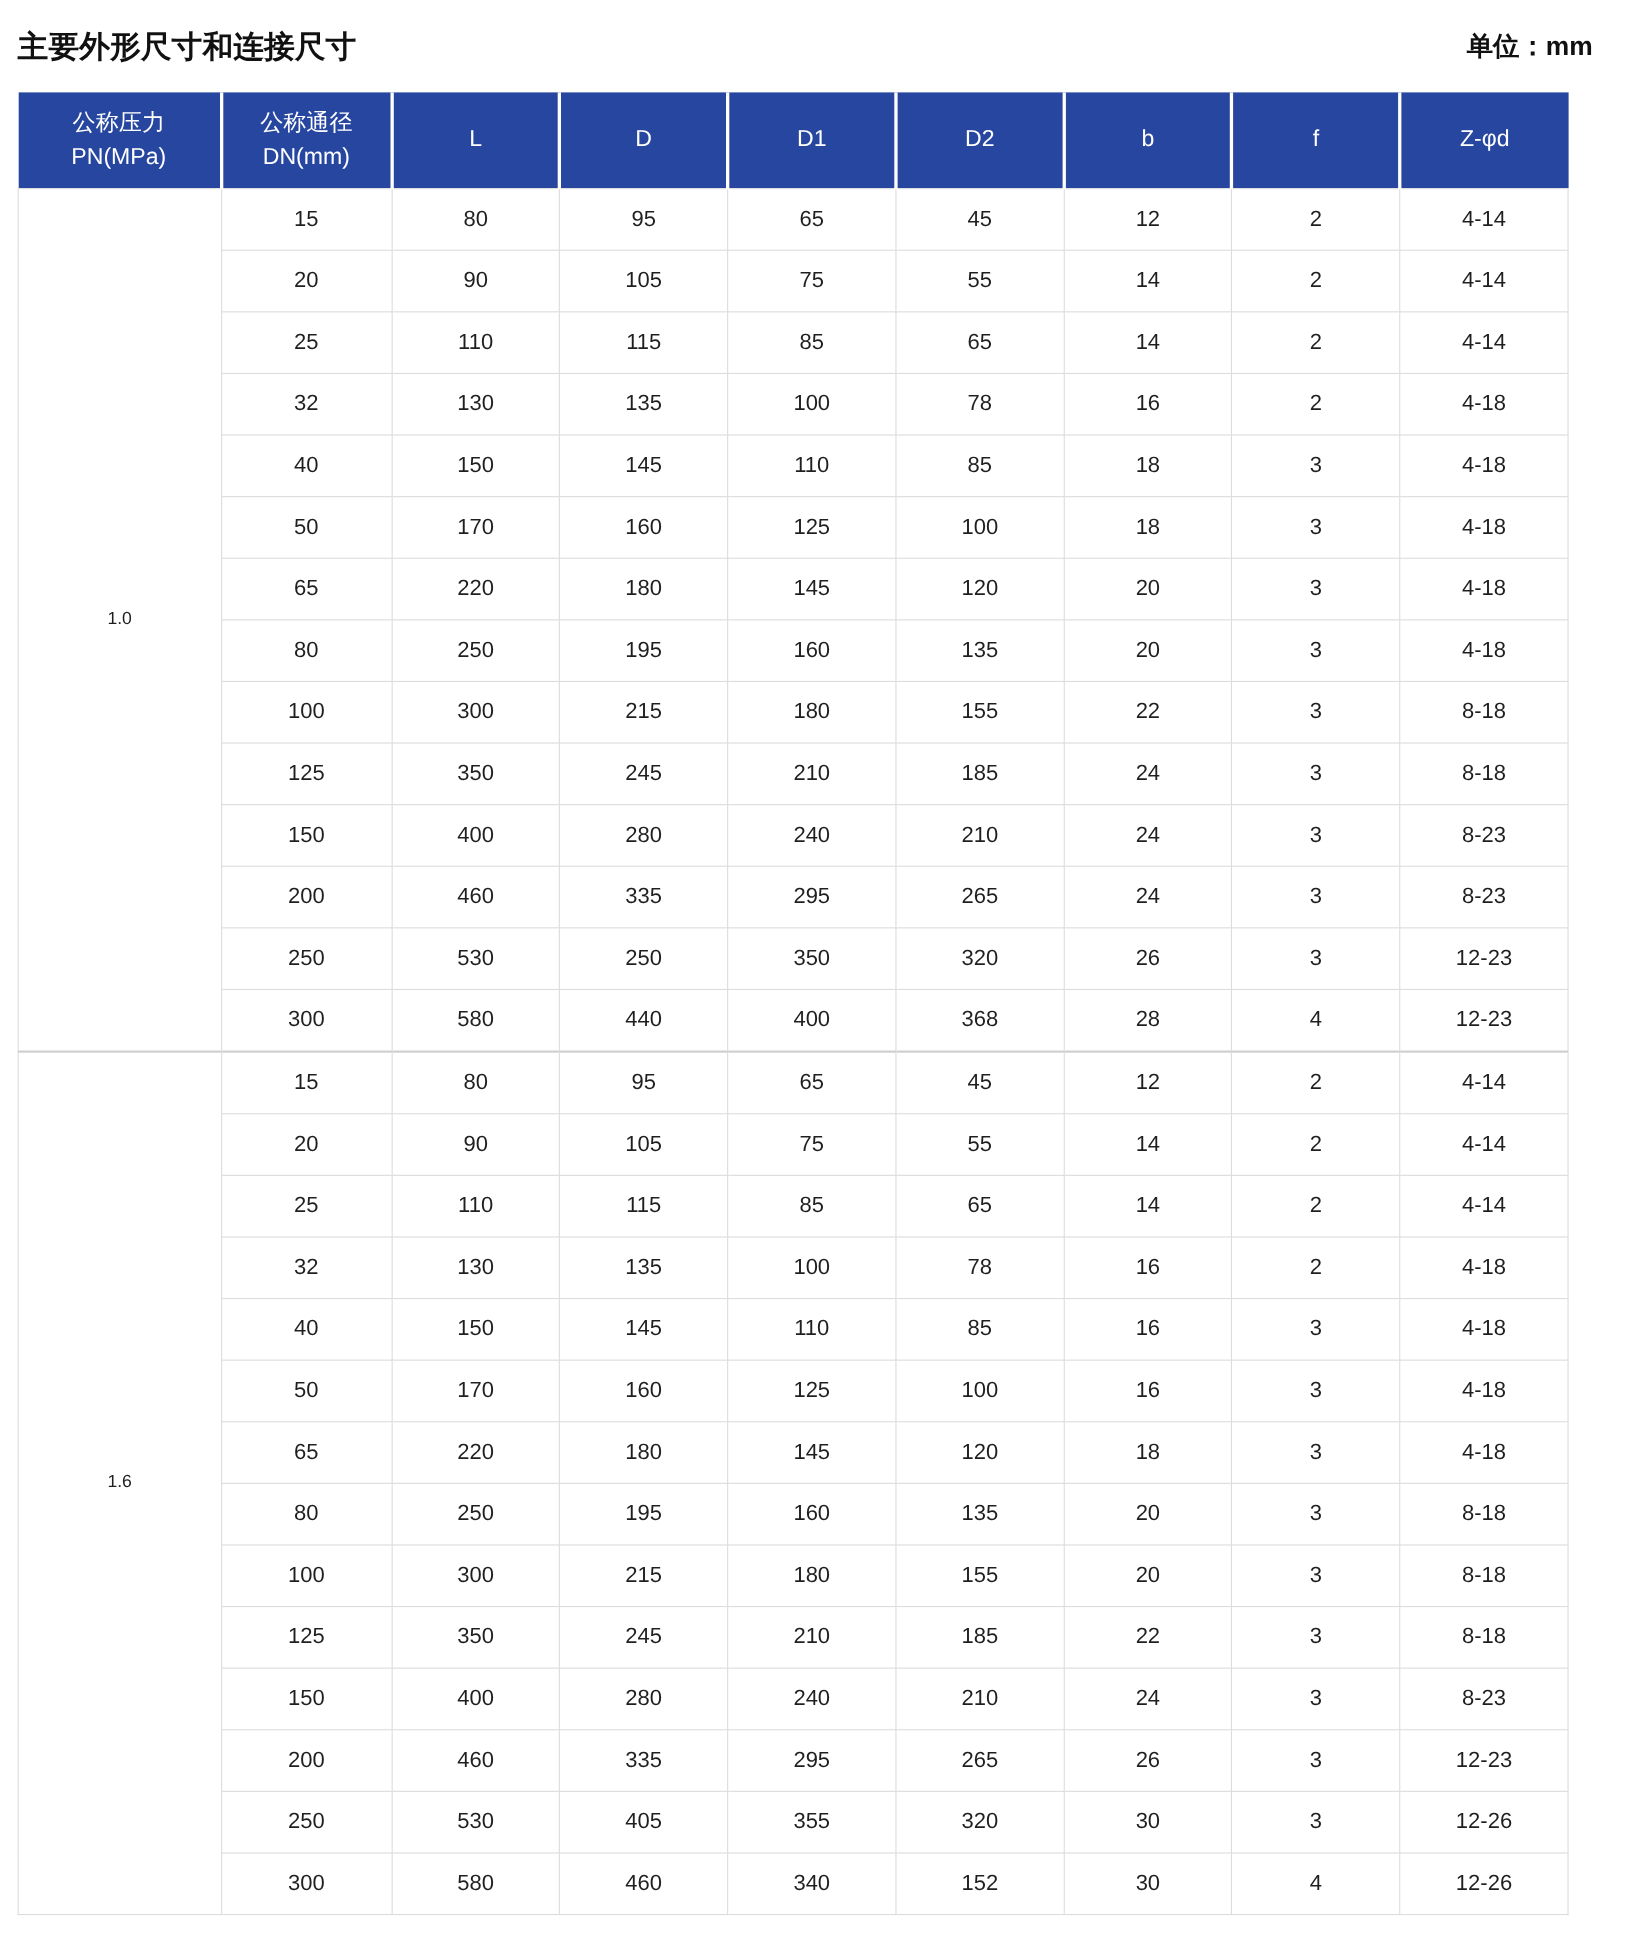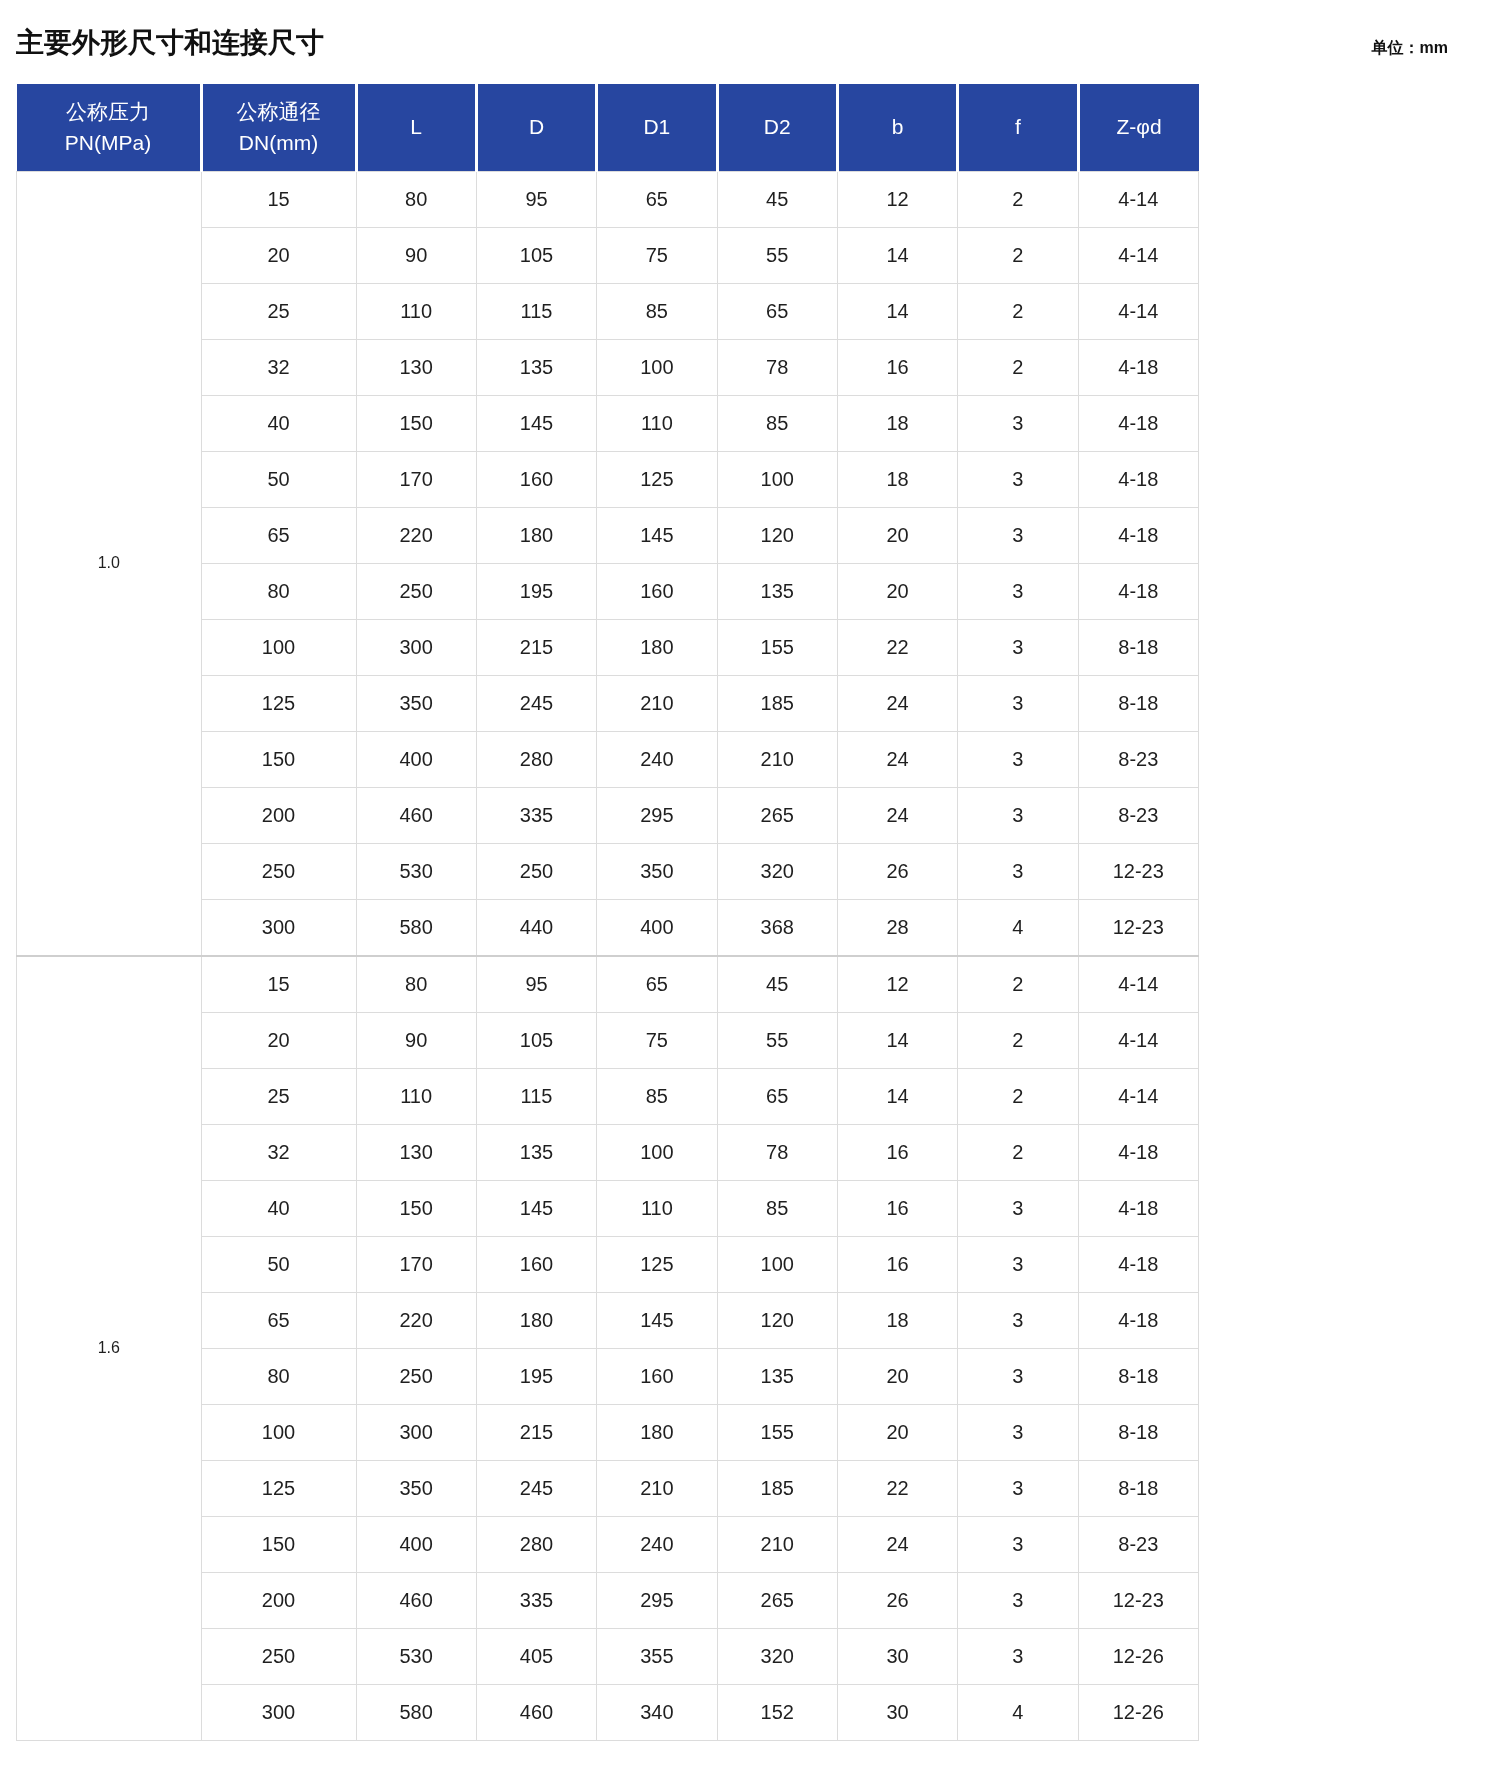--- a/index.html
+++ b/index.html
@@ -10,24 +10,24 @@
   }
   .page{padding:26px 52px 0 16px;}
   .page-header{
     display:flex;justify-content:space-between;align-items:flex-end;
     margin-bottom:24px;
   }
   .page-title{
     font-size:28px;font-weight:700;color:#111111;margin:0;line-height:1.2;
   }
   .unit-label{
-    font-size:16px;color:#111111;font-weight:700;line-height:1.2;padding-bottom:2px;
+    font-size:24px;color:#111111;font-weight:700;line-height:1.2;padding-bottom:2px;
   }
   table.dims{
-    border-collapse:collapse;table-layout:fixed;width:1183px;
+    border-collapse:collapse;table-layout:fixed;width:1410px;
   }
   thead th{
     background:#2746a0;color:#ffffff;
     height:87px;font-size:21px;font-weight:400;
     text-align:center;vertical-align:middle;line-height:1.5;
     border-left:3px solid #ffffff;
     border-bottom:1px solid #dcdcdc;
     padding:0;
   }
   thead th:first-child{border-left:none;width:183px;}

